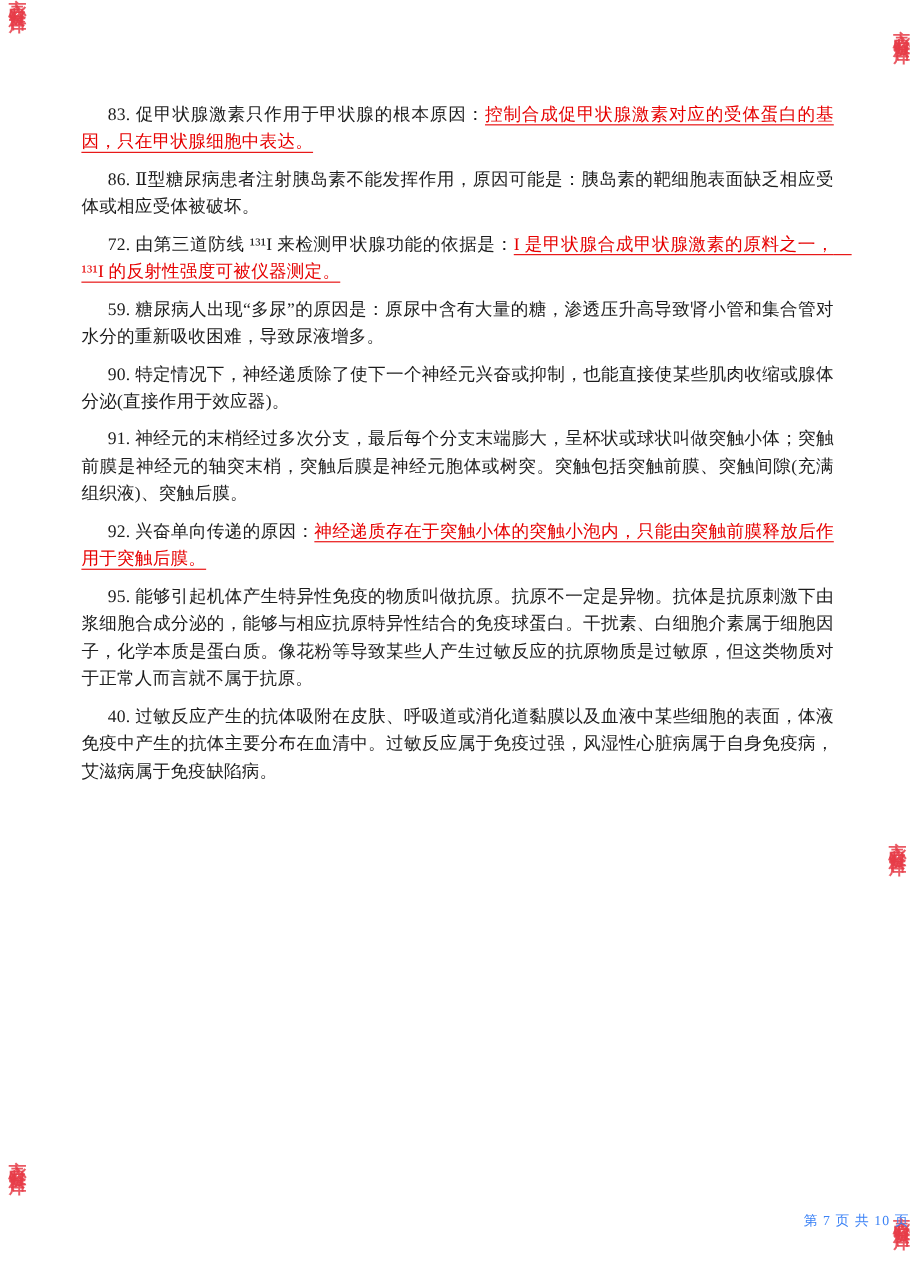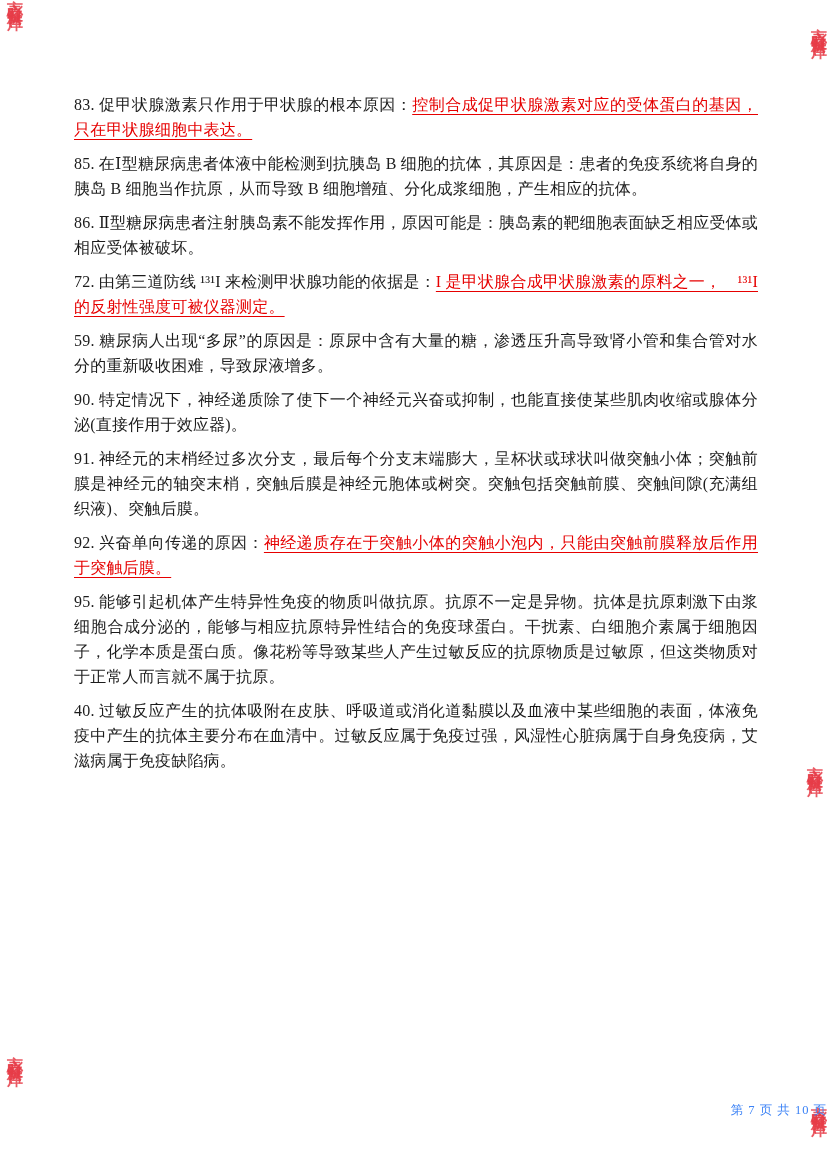--- a/index.html
+++ b/index.html
@@ -19,21 +19,21 @@
     left:74px;top:92px;
     width:684px;
     text-align:justify;
   }
   p.item{
     margin:0 0 9px 0;
     font-size:16px;
     line-height:25px;
     letter-spacing:0.2px;
   }
-  .num{white-space:pre;}
+  .num{white-space:pre;margin-left:24px;}
   .answer{
     color:#e60000;
     text-decoration:underline;
     text-decoration-color:#e60000;
     text-underline-offset:4px;
     text-decoration-thickness:1px;
   }
   .footer{
     position:absolute;
     left:0;right:0;
@@ -68,21 +68,20 @@
 <div class="page">
 
   <div class="watermark wm-1">言心吖资料库</div>
   <div class="watermark wm-2">言心吖资料库</div>
   <div class="watermark wm-3">言心吖资料库</div>
   <div class="watermark wm-4">言心吖资料库</div>
   <div class="watermark wm-5">言心吖资料库</div>
 
   <main class="content" id="items-container">
       <p class="item"><span class="num">83. </span><span class="normal">促甲状腺激素只作用于甲状腺的根本原因：</span><span class="answer">控制合成促甲状腺激素对应的受体蛋白的基因，只在甲状腺细胞中表达。</span></p>
-      <p class="item"><span class="num">85. </span><span class="normal">在Ⅰ型糖尿病患者体液中能检测到抗胰岛 B 细胞的抗体，其原因是：患者的免疫系统将自身的胰岛 B 细胞当作抗原，从而导致 B 细胞增殖、分化成浆细胞，产生相应的抗体。</span></p>
       <p class="item"><span class="num">86. </span><span class="normal">Ⅱ型糖尿病患者注射胰岛素不能发挥作用，原因可能是：胰岛素的靶细胞表面缺乏相应受体或相应受体被破坏。</span></p>
       <p class="item"><span class="num">72. </span><span class="normal">由第三道防线 ¹³¹I 来检测甲状腺功能的依据是：</span><span class="answer">I 是甲状腺合成甲状腺激素的原料之一，　¹³¹I 的反射性强度可被仪器测定。</span></p>
       <p class="item"><span class="num">59. </span><span class="normal">糖尿病人出现“多尿”的原因是：原尿中含有大量的糖，渗透压升高导致肾小管和集合管对水分的重新吸收困难，导致尿液增多。</span></p>
       <p class="item"><span class="num">90. </span><span class="normal">特定情况下，神经递质除了使下一个神经元兴奋或抑制，也能直接使某些肌肉收缩或腺体分泌(直接作用于效应器)。</span></p>
       <p class="item"><span class="num">91. </span><span class="normal">神经元的末梢经过多次分支，最后每个分支末端膨大，呈杯状或球状叫做突触小体；突触前膜是神经元的轴突末梢，突触后膜是神经元胞体或树突。突触包括突触前膜、突触间隙(充满组织液)、突触后膜。</span></p>
       <p class="item"><span class="num">92. </span><span class="normal">兴奋单向传递的原因：</span><span class="answer">神经递质存在于突触小体的突触小泡内，只能由突触前膜释放后作用于突触后膜。</span></p>
       <p class="item"><span class="num">95. </span><span class="normal">能够引起机体产生特异性免疫的物质叫做抗原。抗原不一定是异物。抗体是抗原刺激下由浆细胞合成分泌的，能够与相应抗原特异性结合的免疫球蛋白。干扰素、白细胞介素属于细胞因子，化学本质是蛋白质。像花粉等导致某些人产生过敏反应的抗原物质是过敏原，但这类物质对于正常人而言就不属于抗原。</span></p>
       <p class="item"><span class="num">40. </span><span class="normal">过敏反应产生的抗体吸附在皮肤、呼吸道或消化道黏膜以及血液中某些细胞的表面，体液免疫中产生的抗体主要分布在血清中。过敏反应属于免疫过强，风湿性心脏病属于自身免疫病，艾滋病属于免疫缺陷病。</span></p>
     </main>
 

